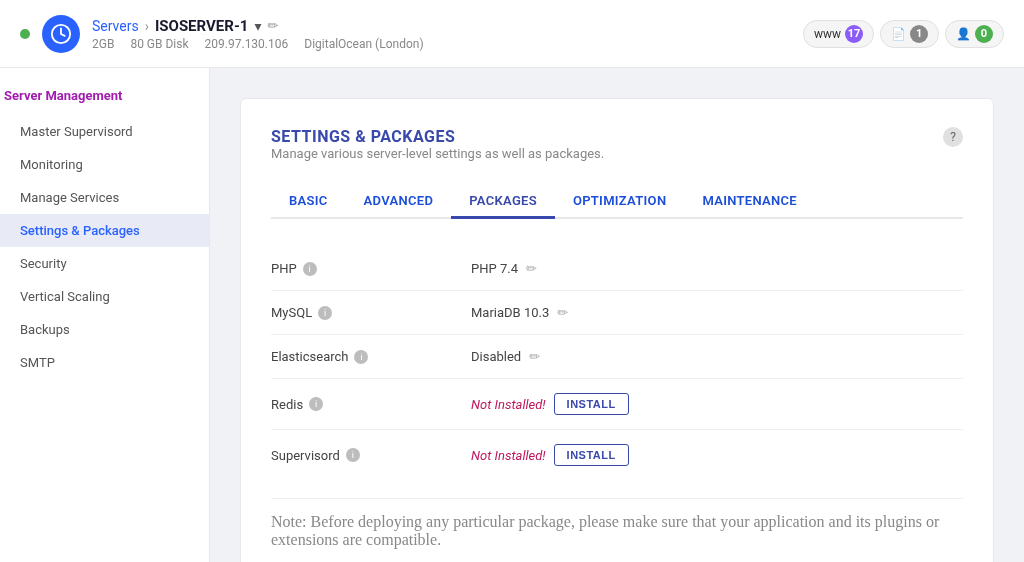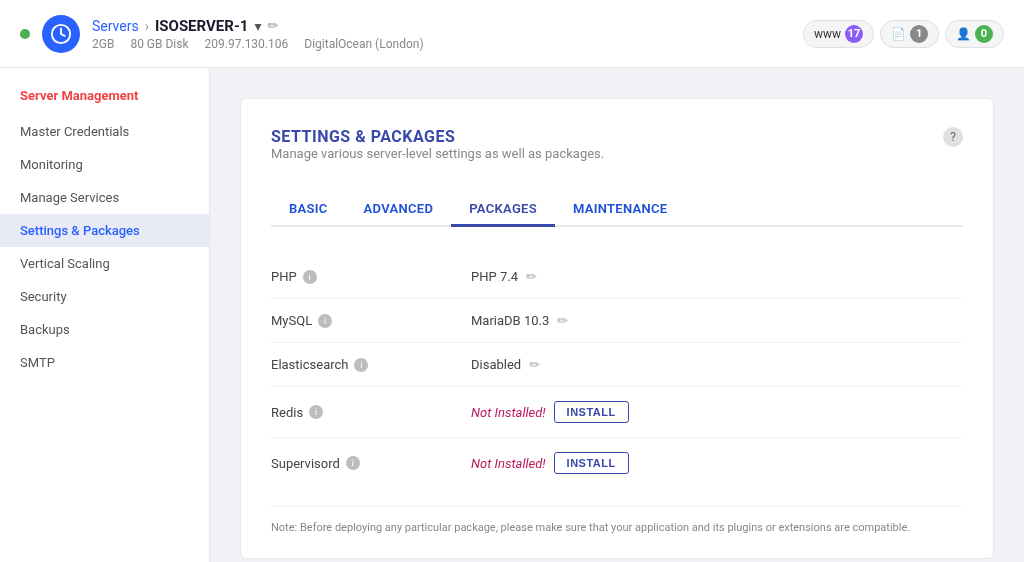--- a/index.html
+++ b/index.html
@@ -85,22 +85,22 @@
     .sidebar {
       width: 210px;
       background: #fff;
       border-right: 1px solid #e8e8e8;
       padding: 20px 0;
       flex-shrink: 0;
     }
     .sidebar-section-title {
       font-size: 13px;
       font-weight: 700;
-      color: #ef4444;
-      padding: 0 20px 12px;
+      color: #a21caf;
+      padding: 0 4px 12px;
     }
     .sidebar-item {
       display: block;
       padding: 9px 20px;
       font-size: 13px;
       color: #555;
       cursor: pointer;
       text-decoration: none;
     }
     .sidebar-item.active {
@@ -132,21 +132,21 @@
     .card-title {
       font-size: 16px;
       font-weight: 700;
       color: #3949ab;
       letter-spacing: 0.5px;
       text-transform: uppercase;
     }
     .card-subtitle {
       font-size: 13px;
       color: #888;
-      margin-bottom: 28px;
+      margin-bottom: 20px;
     }
     .help-icon {
       width: 20px; height: 20px;
       border-radius: 50%;
       background: #e0e0e0;
       display: flex; align-items: center; justify-content: center;
       font-size: 12px;
       color: #666;
       cursor: pointer;
     }
@@ -225,25 +225,26 @@
       color: #3949ab;
       font-size: 11px;
       font-weight: 700;
       padding: 4px 12px;
       border-radius: 3px;
       cursor: pointer;
       letter-spacing: 0.5px;
     }
 
     .note-text {
-      font-size: 11px;
+      font-size: 16px;
       color: #888;
       margin-top: 18px;
       padding-top: 14px;
       border-top: 1px solid #f0f0f0;
+      font-family: Liberation Serif, serif;
     }
   </style>
 </head>
 <body>
 
 <div class="topbar">
   <div class="topbar-left">
     <div class="status-dot"></div>
     <div class="server-logo">
       <svg width="22" height="22" viewBox="0 0 24 24" fill="none">
@@ -280,44 +281,45 @@
       <span>👤</span>
       <span class="badge-num badge-user">0</span>
     </div>
   </div>
 </div>
 
 <div class="layout">
 
   <nav class="sidebar">
     <div class="sidebar-section-title">Server Management</div>
-    <a class="sidebar-item">Master Credentials</a>
+    <a class="sidebar-item">Master Supervisord</a>
     <a class="sidebar-item">Monitoring</a>
     <a class="sidebar-item">Manage Services</a>
     <a class="sidebar-item active">Settings &amp; Packages</a>
+    <a class="sidebar-item">Security</a>
     <a class="sidebar-item">Vertical Scaling</a>
-    <a class="sidebar-item">Security</a>
     <a class="sidebar-item">Backups</a>
     <a class="sidebar-item">SMTP</a>
   </nav>
 
   <main class="main">
     <div class="card">
       <div class="card-header">
         <div>
           <div class="card-title">SETTINGS &amp; PACKAGES</div>
           <div class="card-subtitle">Manage various server-level settings as well as packages.</div>
         </div>
         <div class="help-icon">?</div>
       </div>
 
       <div class="tabs">
         <div class="tab">BASIC</div>
         <div class="tab">ADVANCED</div>
         <div class="tab active">PACKAGES</div>
+        <div class="tab">OPTIMIZATION</div>
         <div class="tab">MAINTENANCE</div>
       </div>
 
       <div class="packages-table">
 
         <div class="package-row">
           <div class="package-name">
             <span>PHP</span>
             <div class="info-icon">i</div>
           </div>

